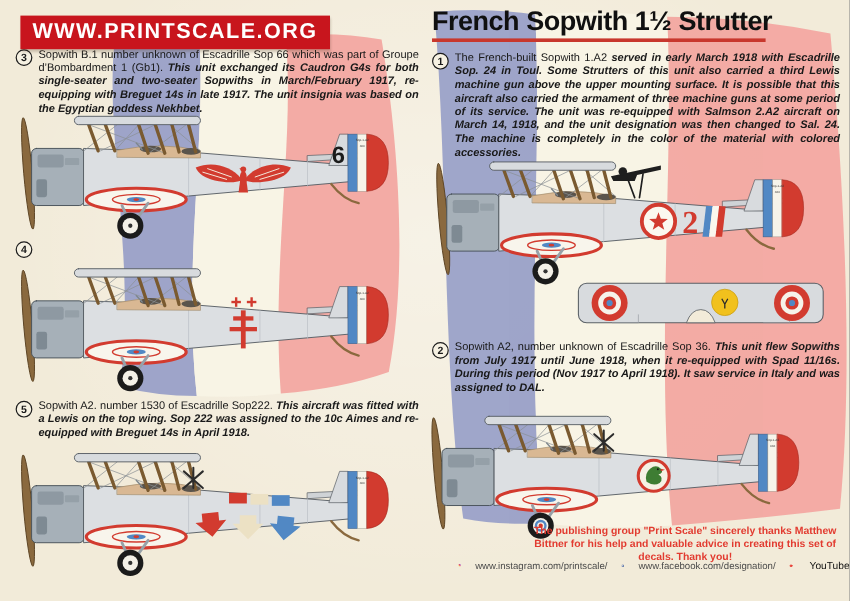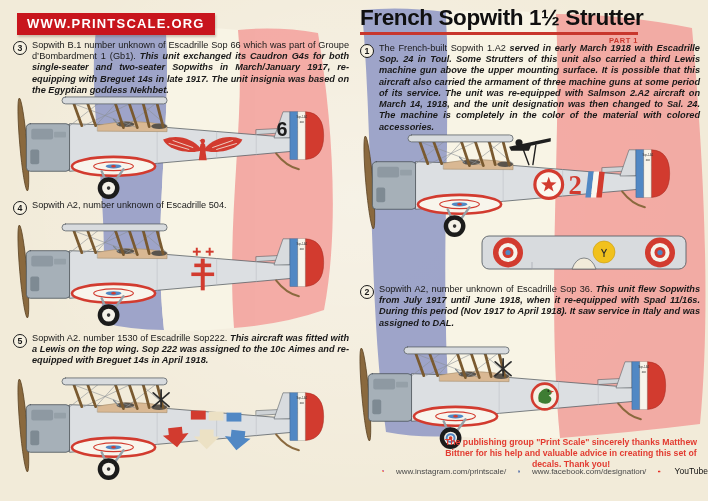--- a/index.html
+++ b/index.html
@@ -4,21 +4,21 @@
 <style>
   html,body{margin:0;padding:0;background:#888;}
   .sheet{position:relative;width:708px;height:501px;overflow:hidden;
     background:#f2ebd9;
     background-image:radial-gradient(ellipse at 50% 40%, rgba(255,255,255,.35), rgba(0,0,0,0) 70%);
     font-family:"Liberation Sans", sans-serif;color:#191919;}
   .abs{position:absolute;}
   svg{display:block;}
   
   .banner{left:17px;top:13px;background:#c8151d;color:#fff;font-weight:700;
-    font-size:13px;letter-spacing:1.2px;padding:3px 10px 4px 10px;
+    font-size:18px;letter-spacing:1.2px;padding:3px 10px 4px 10px;
     box-shadow:1px 2px 2px rgba(80,50,30,.25);}
   
   .title-block{left:360px;top:5px;width:278px;}
   .title{font-size:22.5px;font-weight:700;letter-spacing:-0.4px;color:#101010;
     border-bottom:3px solid #c8372d;padding-bottom:1px;white-space:nowrap;}
   .part{color:#c8372d;font-size:7.5px;font-weight:700;text-align:right;margin-top:1px;letter-spacing:.5px;}
   .cat-block{left:636px;top:9px;width:66px;font-size:8px;line-height:1.25;}
   .cat-no{color:#c8372d;font-weight:700;text-decoration:underline;font-size:8.2px;white-space:nowrap;}
   .brand{font-family:"Liberation Serif", serif;font-weight:700;font-size:9.8px;color:#111;
     border-bottom:1px solid #555;padding-bottom:1px;letter-spacing:.4px;white-space:nowrap;}
@@ -53,27 +53,26 @@
       <path d="M362 10 C 374 150 368 300 386 432 Q 418 438 452 436 C 438 286 452 130 446 12 Q 402 6 362 10 Z" fill="#9aa1c8"></path>
       <path d="M446 12 C 452 130 438 286 452 436 Q 506 442 560 438 C 546 292 562 140 556 14 Q 500 8 446 12 Z" fill="#f9f5e6"></path>
       <path d="M556 14 C 562 140 546 292 560 438 Q 636 432 700 424 C 712 300 702 140 692 28 Q 622 14 556 14 Z" fill="#f3a8a2"></path>
     </g>
   </svg>
 
   <div class="abs banner" style="z-index:3">WWW.PRINTSCALE.ORG</div>
 
   <div class="abs title-block" style="z-index:3">
     <div class="title">French Sopwith 1½ Strutter</div>
-    <div class="part">PART 1</div>
   </div>
 
   <div class="abs sec" style="left:13px;top:40px;width:336px;z-index:2">
     <span class="num">3</span>
     <p><span class="lead">Sopwith B.1 number unknown of Escadrille Sop 66 which was part of Groupe d’Bombardment 1 (Gb1).</span>
-       <span class="body">This unit exchanged its Caudron G4s for both single-seater and two-seater Sopwiths in March/January 1917, re-equipping with Breguet 14s in late 1917. The unit insignia was based on the Egyptian goddess Nekhbet.</span></p>
+       <span class="body">This unit exchanged its Caudron G4s for both single-seater and two-seater Sopwiths in March/February 1917, re-equipping with Breguet 14s in late 1917. The unit insignia was based on the Egyptian goddess Nekhbet.</span></p>
   </div>
   <div class="abs" style="left:8px;top:90px;z-index:2">
 <svg width="332" height="111" viewBox="0 0 334 112">
   <g stroke-linecap="round">
     <g>
       <path d="M250 40 L302 37.5 L302 41.5 L250 45 Z" fill="#cfd3d6" stroke="#5a6066" stroke-width="0.6"></path>
     </g>
     <g transform="rotate(-5 15 55)">
       <ellipse cx="15" cy="55" rx="3.6" ry="47" fill="#8a693e" stroke="#5c4424" stroke-width="0.8"></ellipse>
     </g>
@@ -136,22 +135,20 @@
       <path d="M0 -7 L-3.5 -6 L0 -4.5 Z"></path>
       <path d="M-30 -6 L-10 1 M-34 -3 L-14 3 M30 -6 L10 1 M34 -3 L14 3" stroke="#f4f0e4" stroke-width="0.8" fill="none"></path>
     </g>
           </g>
   </g>
 </svg>
     </div>
 
   <div class="abs sec" style="left:13px;top:200px;width:336px;z-index:2">
     <span class="num">4</span>
-    <p><span class="lead">Sopwith A2, number unknown of Escadrille 504.</span>
-       <span class="body"></span></p>
   </div>
   <div class="abs" style="left:8px;top:217px;z-index:2">
 <svg width="332" height="111" viewBox="0 0 334 112">
   <g stroke-linecap="round">
     <g>
       <path d="M250 40 L302 37.5 L302 41.5 L250 45 Z" fill="#cfd3d6" stroke="#5a6066" stroke-width="0.6"></path>
     </g>
     <g transform="rotate(-5 15 55)">
       <ellipse cx="15" cy="55" rx="3.6" ry="47" fill="#8a693e" stroke="#5c4424" stroke-width="0.8"></ellipse>
     </g>

